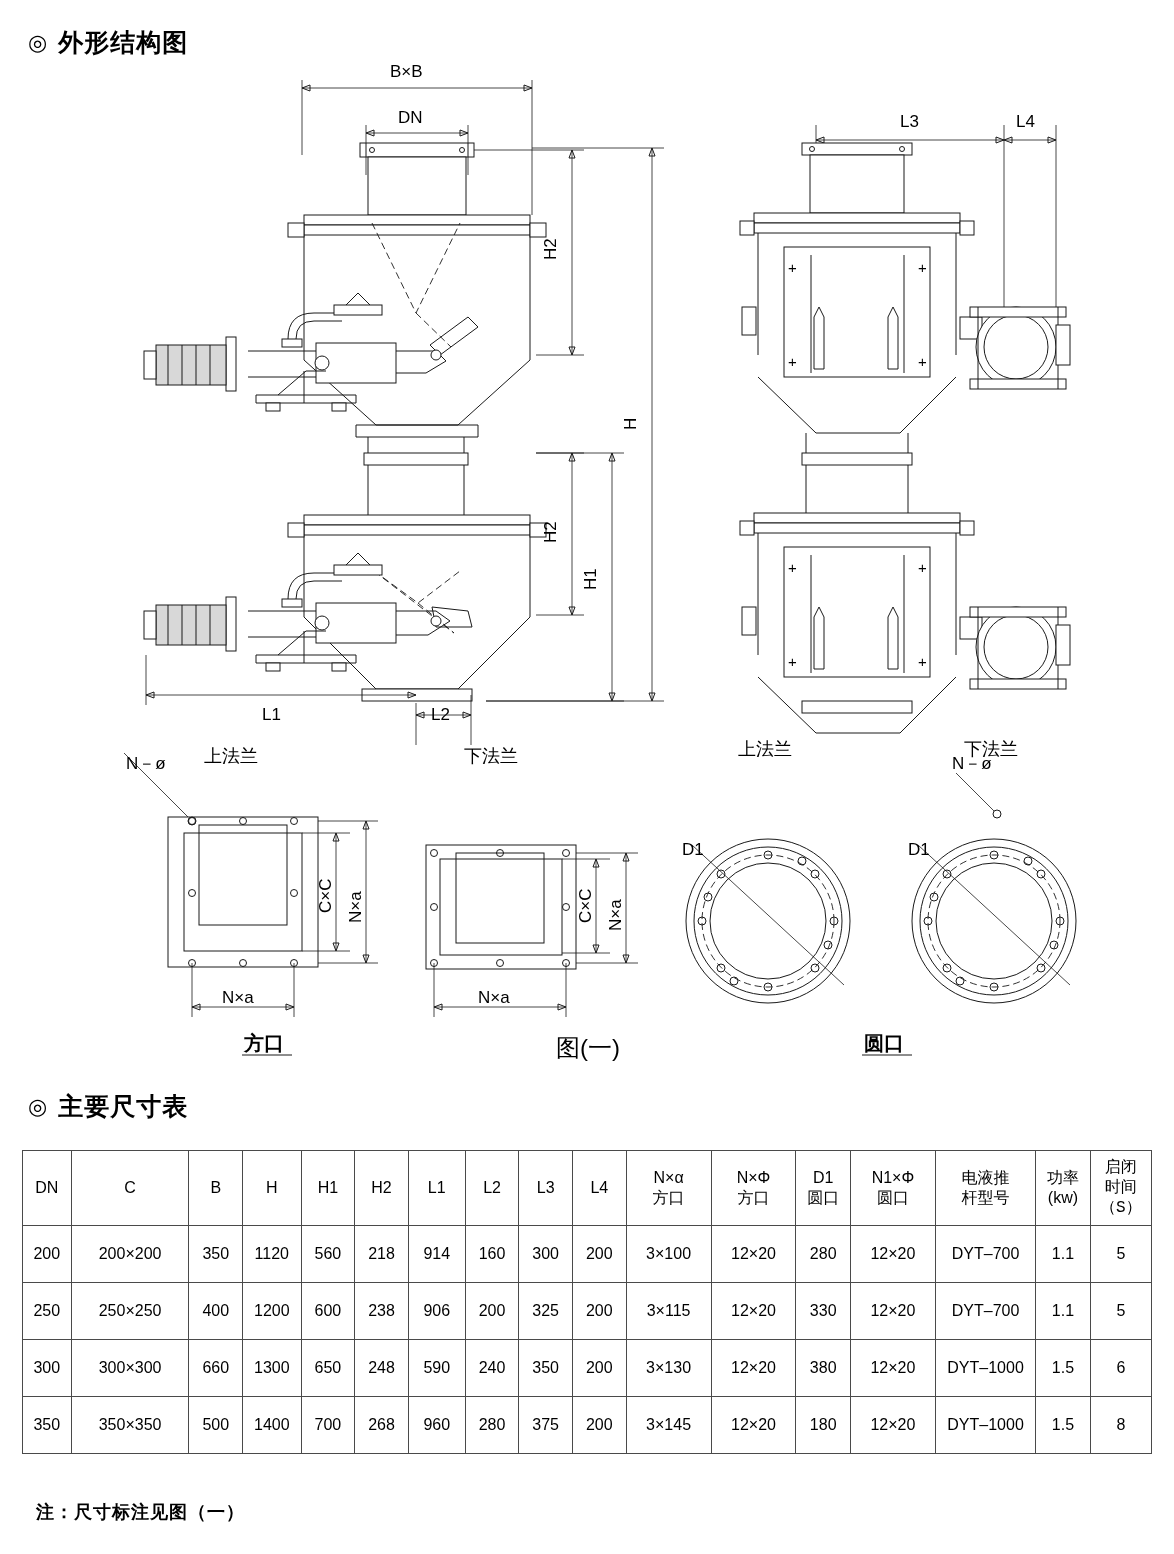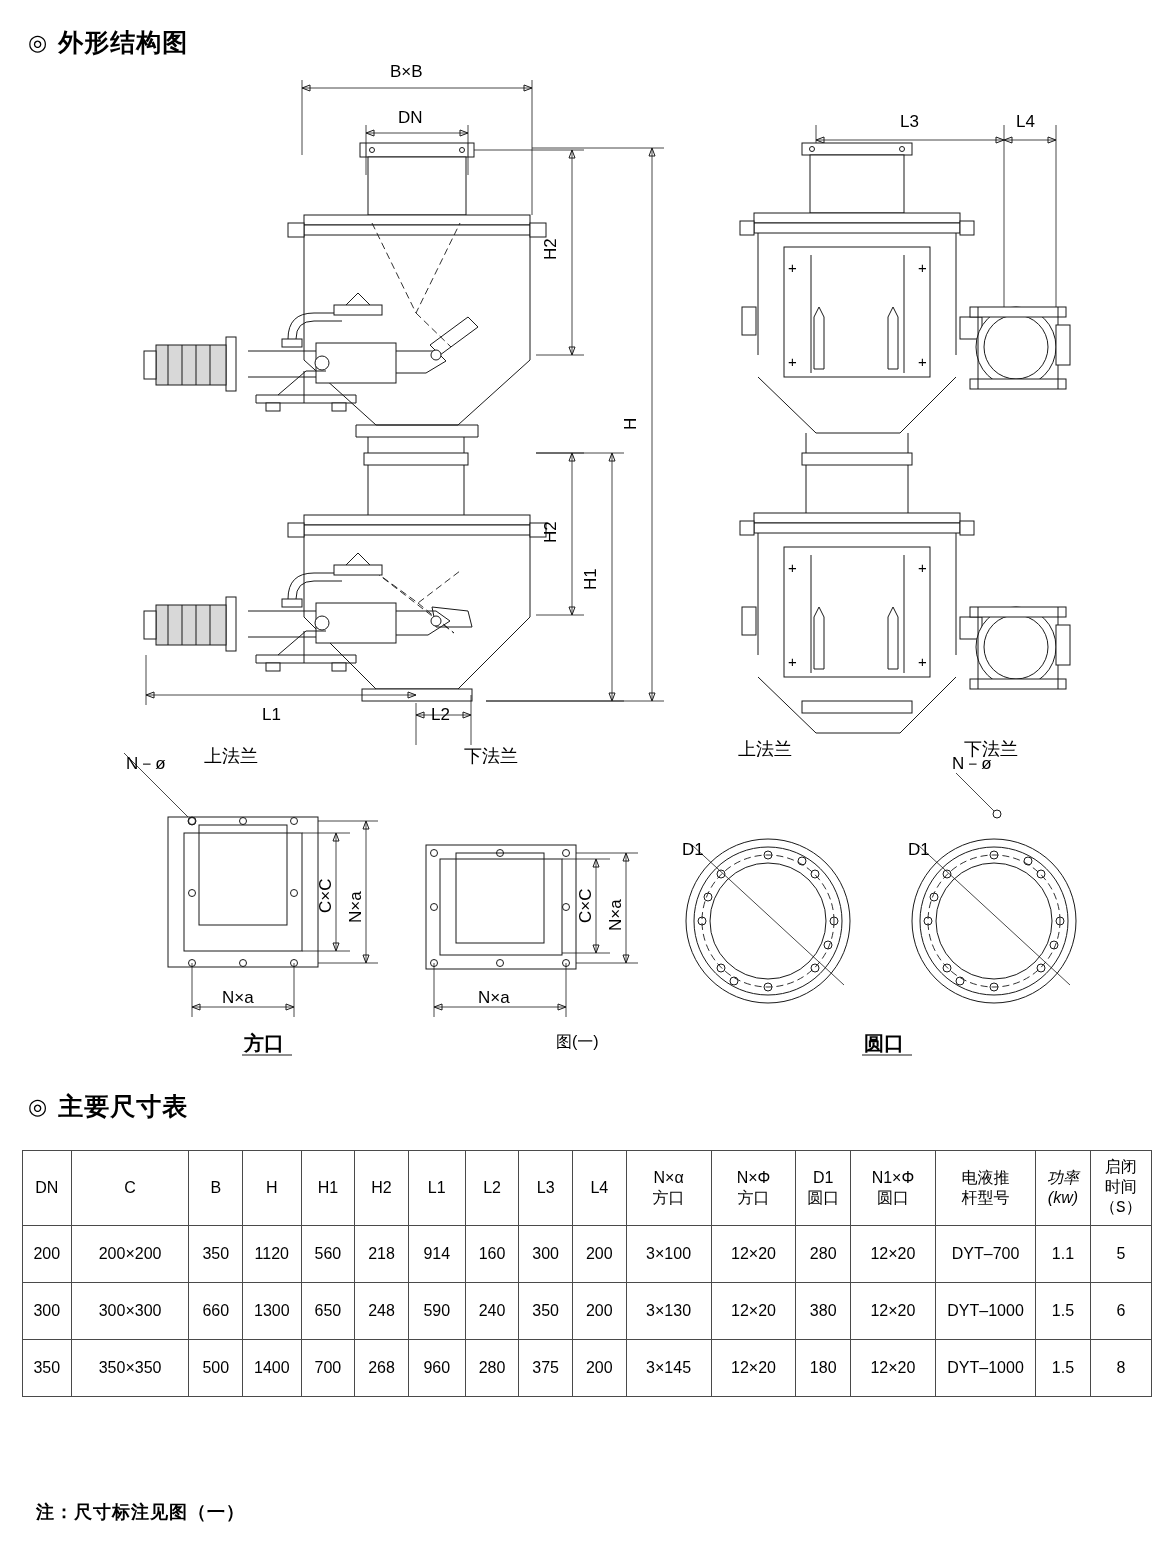--- a/index.html
+++ b/index.html
@@ -122,21 +122,21 @@
   .note {
     position: absolute;
     left: 36px;
     top: 1500px;
     font-size: 18px;
     letter-spacing: 1px;
     font-weight: bold;
   }
   .fig-cap {
     position: absolute;
-    font-size: 16px;
+    font-size: 24px;
   }
 </style>
 </head>
 <body>
 
 <div class="page">
 
   <div class="section-title" id="title-outline">
     <span class="bullet">◎</span>
     <span>外形结构图</span>
@@ -518,21 +518,21 @@
             <th style="width: 58px;">H2</th>
             <th style="width: 62px;">L1</th>
             <th style="width: 58px;">L2</th>
             <th style="width: 58px;">L3</th>
             <th style="width: 58px;">L4</th>
             <th style="width: 92px;">N×α<br>方口</th>
             <th style="width: 92px;">N×Φ<br>方口</th>
             <th style="width: 58px;">D1<br>圆口</th>
             <th style="width: 92px;">N1×Φ<br>圆口</th>
             <th style="width: 104px;">电液推<br>杆型号</th>
-            <th style="width: 58px; font-style: italic;">功率<br>(kw)</th>
+            <th style="width: 58px;">功率<br>(kw)</th>
             <th style="width: 64px; font-family: Liberation Mono, monospace;">启闭<br>时间<br>（S）</th>
           </tr>
       </thead>
       <tbody>
           <tr>
             <td>200</td>
             <td>200×200</td>
             <td>350</td>
             <td>1120</td>
             <td>560</td>
@@ -543,20 +543,39 @@
             <td>200</td>
             <td>3×100</td>
             <td>12×20</td>
             <td>280</td>
             <td>12×20</td>
             <td>DYT–700</td>
             <td>1.1</td>
             <td>5</td>
           </tr>
           <tr>
+            <td>250</td>
+            <td>250×250</td>
+            <td>400</td>
+            <td>1200</td>
+            <td>600</td>
+            <td>238</td>
+            <td>906</td>
+            <td>200</td>
+            <td>325</td>
+            <td>200</td>
+            <td>3×115</td>
+            <td>12×20</td>
+            <td>330</td>
+            <td>12×20</td>
+            <td>DYT–700</td>
+            <td>1.1</td>
+            <td>5</td>
+          </tr>
+          <tr>
             <td>300</td>
             <td>300×300</td>
             <td>660</td>
             <td>1300</td>
             <td>650</td>
             <td>248</td>
             <td>590</td>
             <td>240</td>
             <td>350</td>
             <td>200</td>

